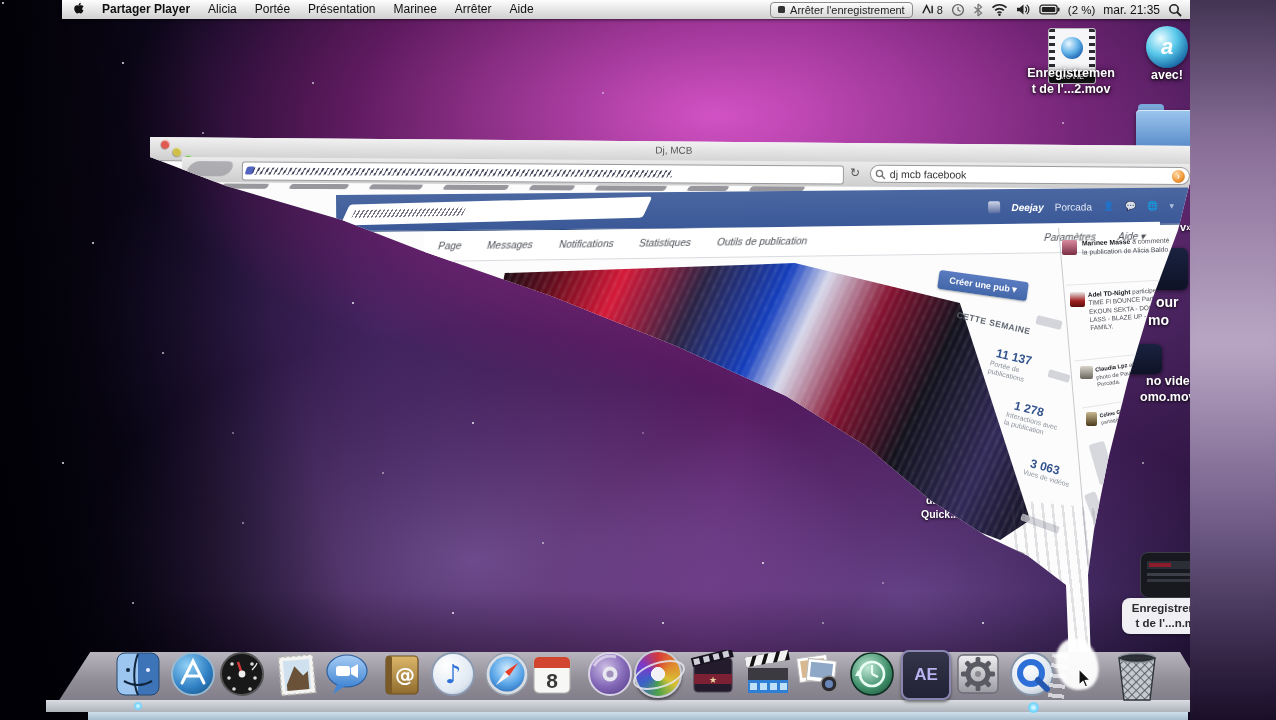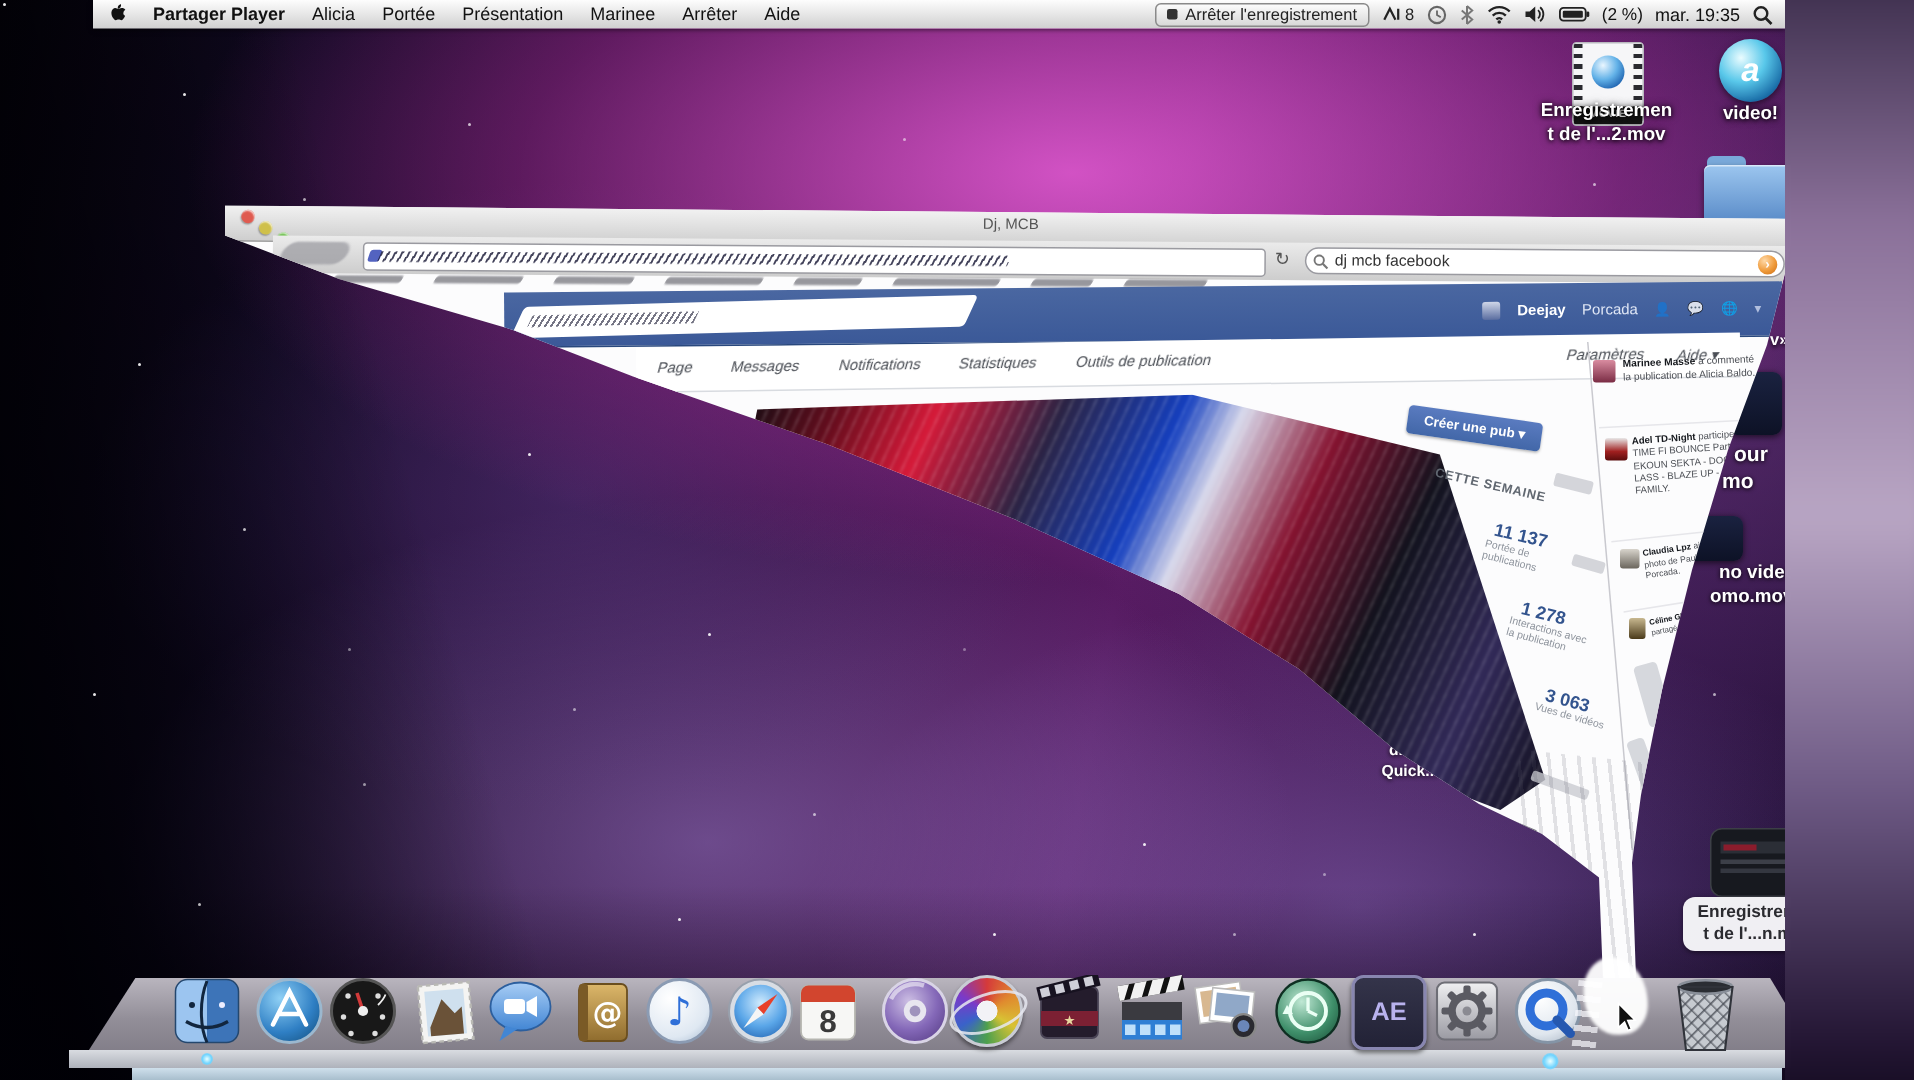--- a/index.html
+++ b/index.html
@@ -100,21 +100,21 @@
   .bookmarks{left:222px;top:181px;width:960px;height:15px;transform:rotate(.3deg);display:flex;gap:22px;align-items:center;}
   .bm{height:5px;background:#45454f;opacity:.55;transform:skewX(-32deg);filter:blur(.5px);border-radius:2px;}
 
   .fbbar{left:336px;top:195px;width:852px;height:36px;transform:rotate(-.5deg);transform-origin:left top;
      background:linear-gradient(#4a67a1,#3b5998);border-bottom:1px solid #29487d;}
   .fbsearch{left:10px;top:7px;width:300px;height:21px;background:#fff;border-radius:3px;transform:skewX(-26deg) rotate(-1deg);}
   .fbsearch-scribble{left:8px;top:6px;width:110px;height:8px;
      background:repeating-linear-gradient(100deg,#3a3a50 0 1.5px,transparent 1.5px 4px);opacity:.7;}
   .fb-right{position:absolute;right:14px;top:0;height:36px;display:flex;align-items:center;gap:11px;color:#dfe6f5;font-size:10px;}
   .fb-ava{width:12px;height:12px;border-radius:2px;background:linear-gradient(#cfd6e8,#5a6da0);}
-  .fb-name{font-weight:bold;color:#fff;}
+  .fb-name{font-weight:bold;color:#fff;font-style:italic;}
   .fb-glyph{opacity:.8;font-size:9px;color:#cdd7ef;}
   .adminbar{left:424px;top:232px;width:736px;height:30px;transform:rotate(-.8deg);transform-origin:left top;
      background:#fff;border-bottom:1px solid #d8dbe0;display:flex;align-items:center;gap:26px;padding:0 14px;box-sizing:border-box;}
   .admintab{font-size:10px;color:#4b4f56;transform:skewX(-16deg);filter:blur(.35px);white-space:nowrap;}
   .admin-right{margin-left:auto;display:flex;gap:22px;}
 
   .create-ad{left:938px;top:276px;width:90px;height:19px;transform:rotate(8deg);background:linear-gradient(#5a7bc0,#4267a8);
      border-radius:3px;color:#fff;font-size:9px;font-weight:bold;text-align:center;line-height:19px;box-shadow:0 1px 2px rgba(0,0,0,.3);}
 
   .cover{left:495px;top:258px;width:545px;height:300px;filter:blur(1px) saturate(1.15);
@@ -184,21 +184,21 @@
   </div>
   <div class="abs desk-label" style="left:1018px;top:66px;width:106px;">
     <div>Enregistremen</div>
     <div>t de l'...2.mov</div>
   </div>
   <div class="abs" style="left:1146px;top:26px;">
     <div class="avast-orb">
         <span>a</span>
       </div>
   </div>
-  <div class="abs desk-label" style="left:1126px;top:68px;width:82px;">video!</div>
+  <div class="abs desk-label" style="left:1126px;top:68px;width:82px;">avec!</div>
   <div class="abs folder" style="left:1136px;top:110px;">
     <div class="tab"></div>
       <div class="body"></div>
   </div>
 
   <div class="abs dark-thumb" style="left:1152px;top:248px;width:36px;height:42px;"></div>
   <div class="abs frag" style="left:1180px;top:221px;font-size:11px;">v»</div>
   <div class="abs frag" style="left:1156px;top:294px;font-size:14px;">our</div>
   <div class="abs frag" style="left:1148px;top:312px;font-size:14px;">mo</div>
   <div class="abs dark-thumb" style="left:1120px;top:344px;width:42px;height:30px;"></div>
@@ -674,21 +674,21 @@
         </svg>
       </span>
       <span class="sicon">
         <svg width="21" height="11" viewBox="0 0 22 11">
           <rect x="1" y="1" width="18" height="9" rx="2.5" fill="none" stroke="#222" stroke-width="1.3"></rect>
           <rect x="3" y="3" width="14" height="5" rx="1" fill="#222"></rect>
           <rect x="19.5" y="3.5" width="2" height="4" rx="1" fill="#222"></rect>
         </svg>
       </span>
       <span style="font-size:11.5px;color:#111;">(2 %)</span>
-      <span class="mb-time">mar. 19:35</span>
+      <span class="mb-time">mar. 21:35</span>
       <span class="sicon">
         <svg width="14" height="14" viewBox="0 0 14 14">
             <circle cx="6" cy="6" r="4.2" fill="none" stroke="#222" stroke-width="1.6"></circle>
             <line x1="9" y1="9" x2="13" y2="13" stroke="#222" stroke-width="1.8"></line>
           </svg>
       </span>
     </span>
   </div>
 
   <div class="abs blur-strip">

